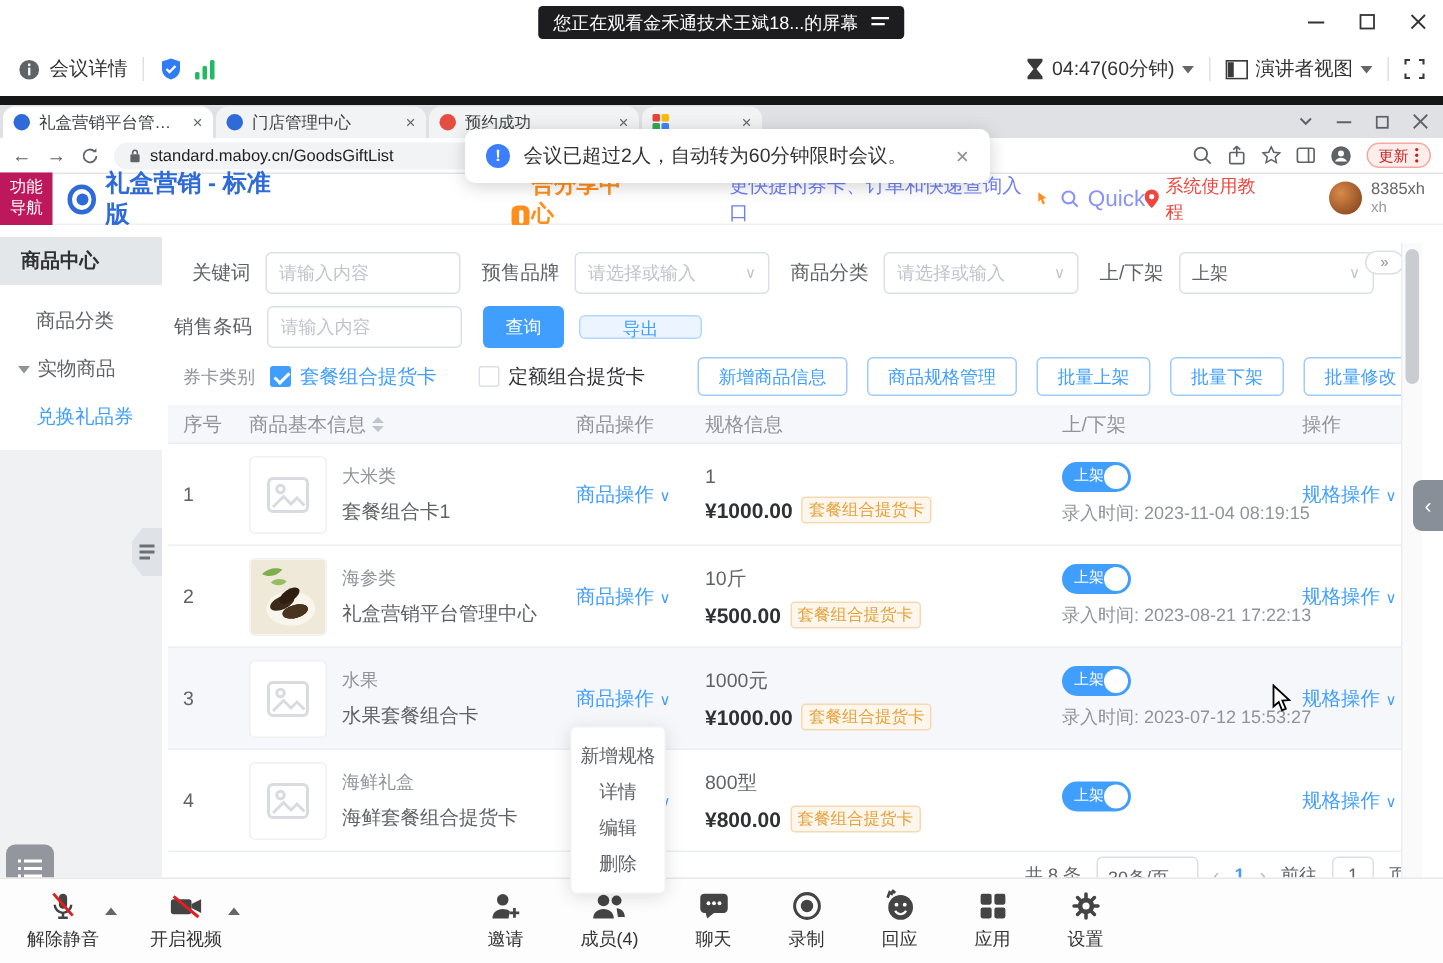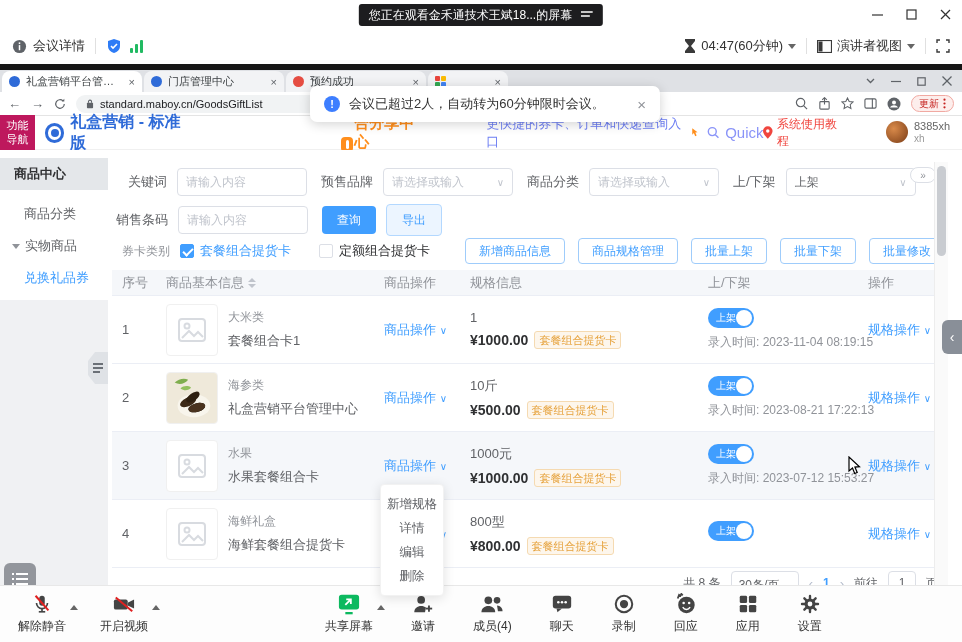--- a/index.html
+++ b/index.html
@@ -73,21 +73,21 @@
 
   
   .frow { position:absolute; left:6px; display:flex; align-items:center; }
   .flabel { font-size:13px; color:#606266; margin:0 10px 0 14px; white-space:nowrap; }
   .finput { width:130px; height:28px; border:1px solid #dcdfe6; border-radius:4px; font-size:12px; padding:0 8px; color:#606266; font-family:inherit; }
   .finput::placeholder { color:#c0c4cc; }
   .fselect { width:130px; height:28px; border:1px solid #dcdfe6; border-radius:4px; font-size:12px; padding:0 8px; display:flex; align-items:center; color:#c0c4cc; background:#fff; }
   .fselect.hasval { color:#606266; }
   .fselect .sel-caret { margin-left:auto; color:#c0c4cc; font-size:10px; }
   .btn-primary { height:28px; padding:0 15px; background:#409eff; color:#fff; border:none; border-radius:4px; font-size:12px; margin-left:14px; font-family:inherit; }
-  .btn-plain { height:32px; padding:0 15px; background:#ecf5ff; color:#409eff; border:1px solid #b3d8ff; border-radius:4px; font-size:12px; margin-left:10px; font-family:inherit; }
+  .btn-plain { height:16px; padding:0 28px; background:#ecf5ff; color:#409eff; border:1px solid #b3d8ff; border-radius:4px; font-size:12px; margin-left:10px; font-family:inherit; }
   .expandpill { position:absolute; right:12px; top:5px; width:26px; height:16px; border:1px solid #dcdfe6; border-radius:8px; background:#fff; color:#909399; font-size:10px; display:flex; align-items:center; justify-content:center; }
 
   
   .cardbar { position:absolute; left:6px; top:76px; display:flex; align-items:center; }
   .cb-label { font-size:12px; color:#909399; margin:0 10px 0 8px; }
   .cb { width:14px; height:14px; border:1px solid #dcdfe6; border-radius:2px; background:#fff; position:relative; flex:0 0 auto; }
   .cb.checked { background:#409eff; border-color:#409eff; }
   .cb.checked::after { content:""; position:absolute; left:4px; top:1px; width:4px; height:8px; border-right:2px solid #fff; border-bottom:2px solid #fff; transform:rotate(45deg); }
   .cb-text { font-size:13px; margin:0 22px 0 6px; }
   .cb-text.on { color:#409eff; margin-right:28px; }
@@ -641,29 +641,20 @@
             <rect x="2" y="7" width="15" height="11" rx="2" fill="#444"></rect>
             <path d="M17 10.5l7-3.5v10l-7-3.5z" fill="#444"></path>
             <line x1="4" y1="5" x2="22" y2="20" stroke="#e02020" stroke-width="2.2"></line>
           </svg>
         <span class="flabel2">开启视频</span>
         <span class="fcaret"></span>
       </div>
     </div>
     <div class="cgroup">
       <div class="fitem">
-        <svg width="24" height="22" viewBox="0 0 26 24">
-            <rect x="2" y="2" width="22" height="16" rx="3" fill="#0cb95f"></rect>
-            <path d="M9 13l6-6M15 12V7h-5" stroke="#fff" stroke-width="2" fill="none"></path>
-            <line x1="9" y1="22" x2="17" y2="22" stroke="#0cb95f" stroke-width="2.5"></line>
-          </svg>
-        <span class="flabel2">共享屏幕</span>
-        <span class="fcaret"></span>
-      </div>
-      <div class="fitem">
         <svg width="22" height="22" viewBox="0 0 24 24">
             <circle cx="10" cy="7.5" r="4.2" fill="#444"></circle>
             <path d="M2.5 21c0-4.3 3.4-6.8 7.5-6.8 2 0 3.9.6 5.2 1.7l-1 5.1z" fill="#444"></path>
             <g stroke="#444" stroke-width="2">
               <line x1="18.5" y1="13.5" x2="18.5" y2="20.5"></line>
               <line x1="15" y1="17" x2="22" y2="17"></line>
             </g>
           </svg>
         <span class="flabel2">邀请</span>
       </div>

